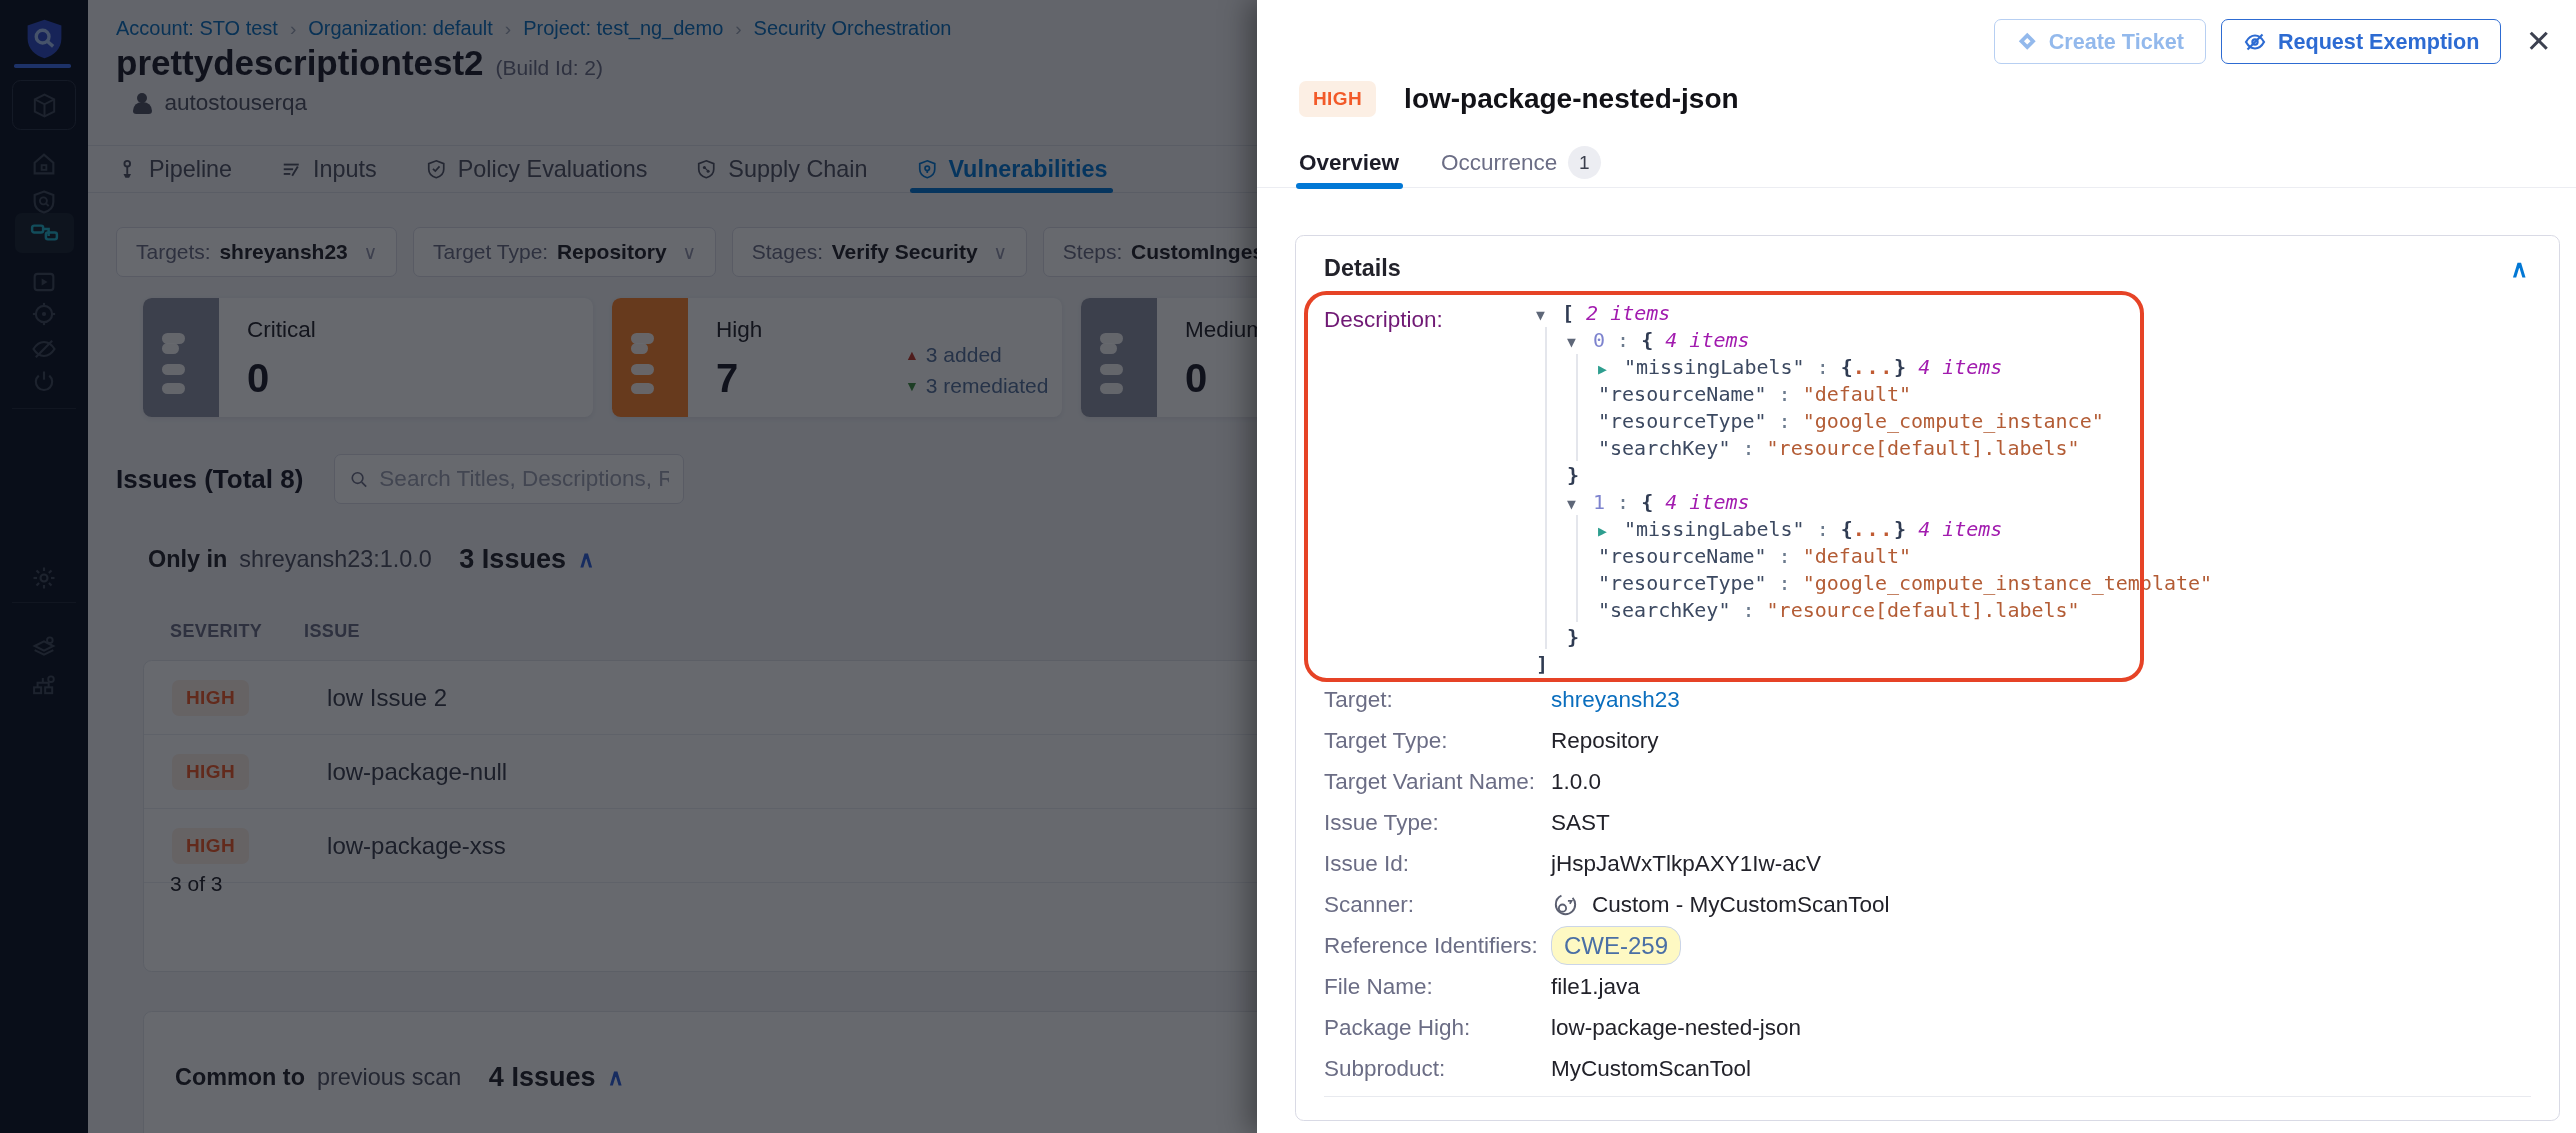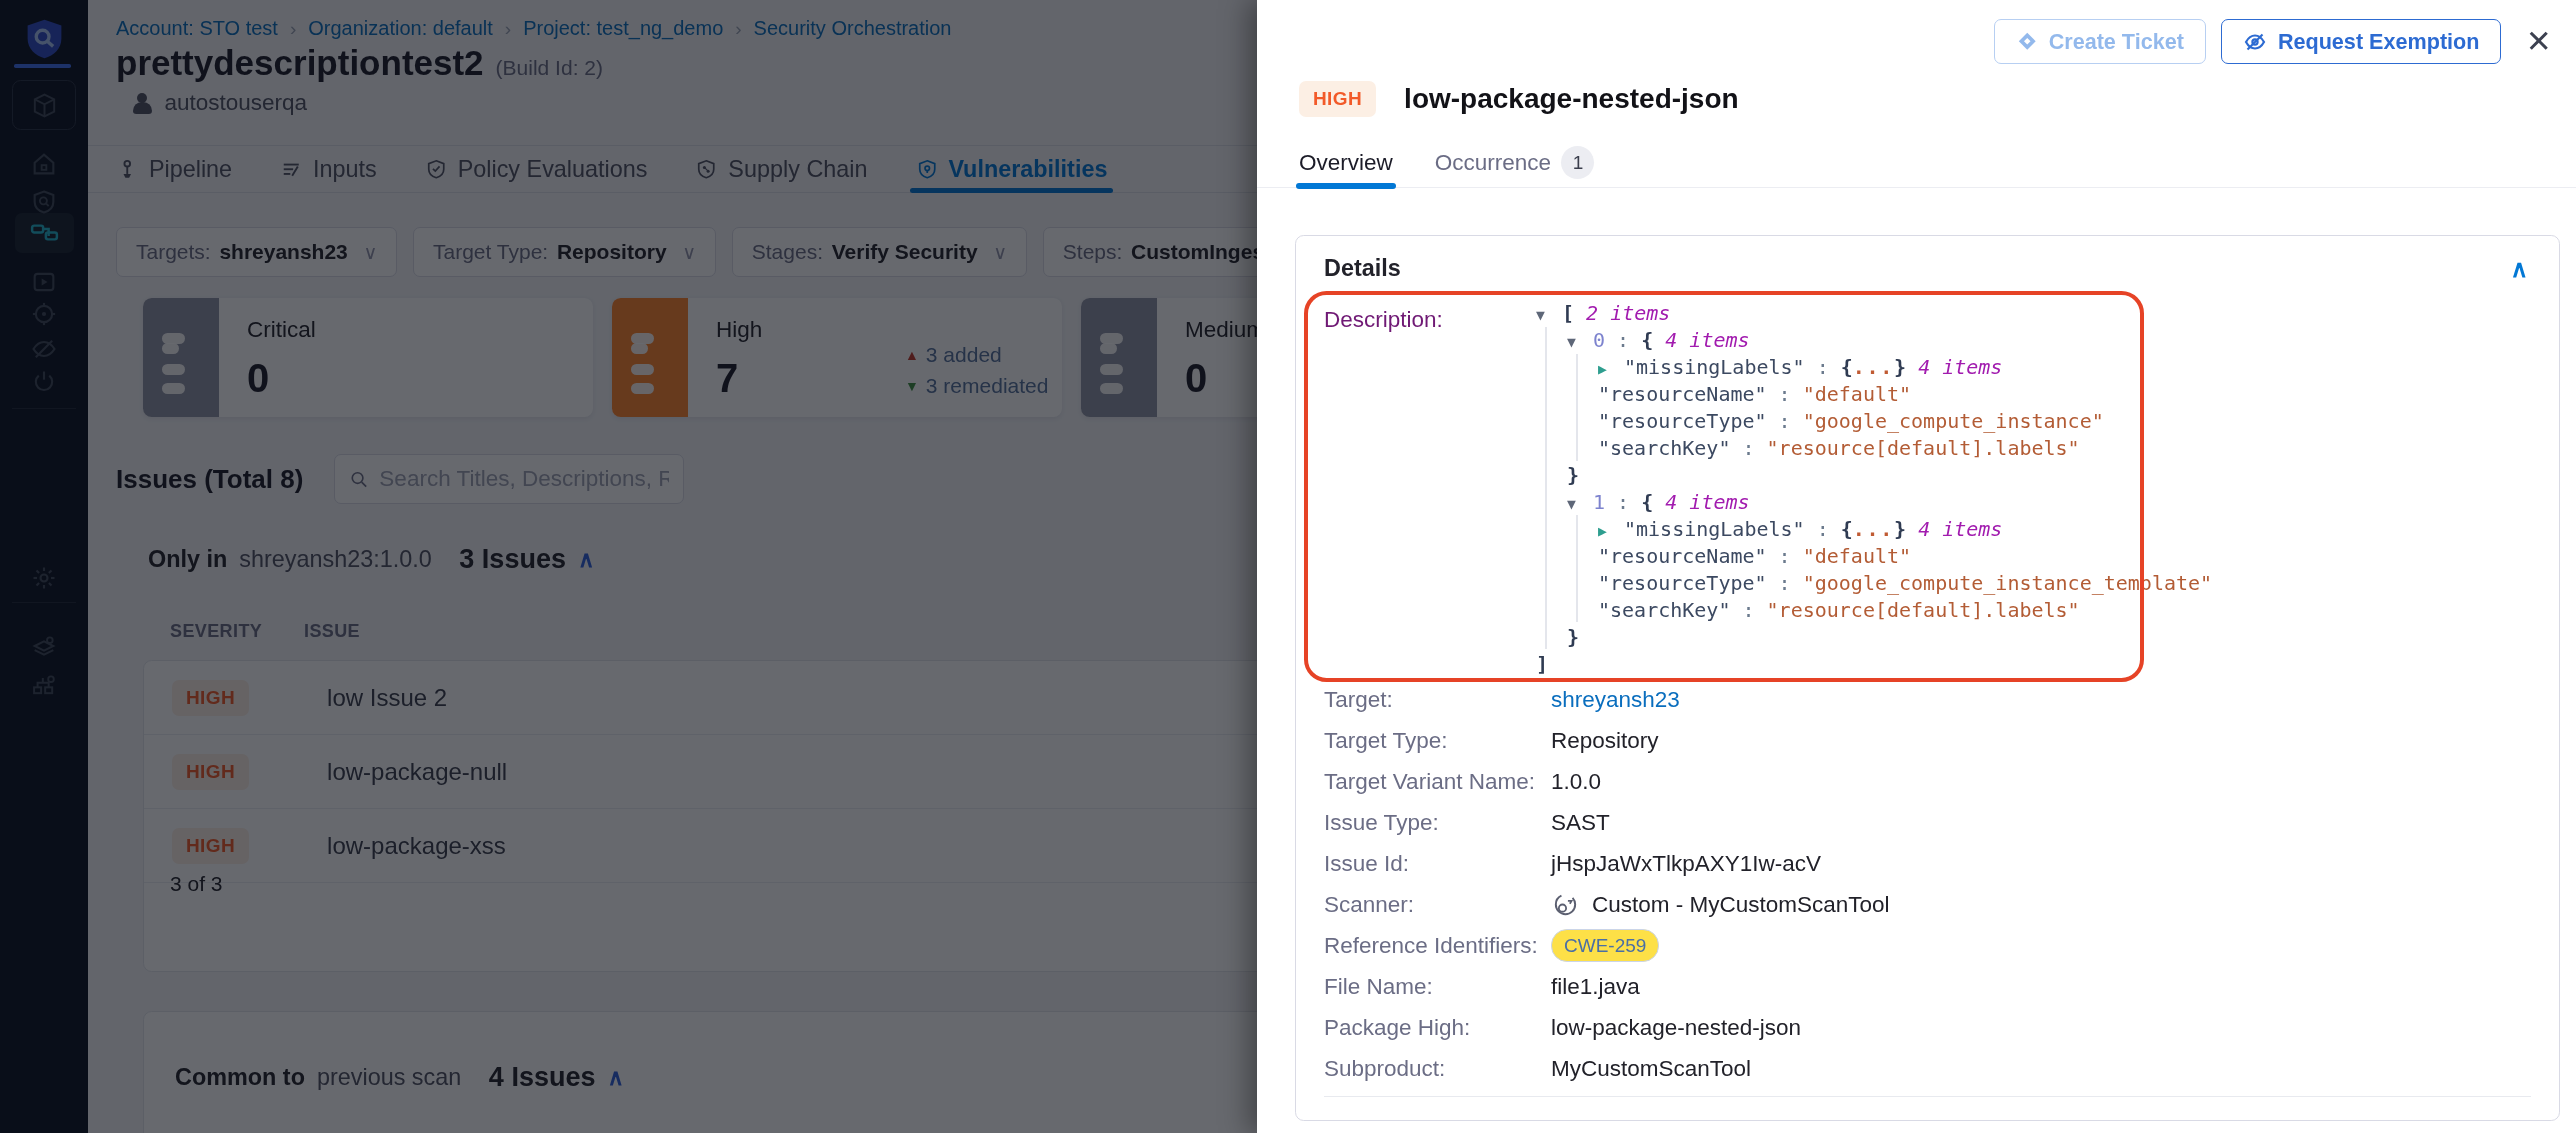--- a/index.html
+++ b/index.html
@@ -87,21 +87,21 @@
   .drawer-actions { position:absolute; top:19px; right:15.6px; display:flex; align-items:center; gap:15.6px; }
   .btn { height:45px; border-radius:7px; background:#FFFFFF; display:flex; align-items:center; gap:10.4px; padding:0 21px; font-size:21.6px; font-weight:bold; cursor:pointer; white-space:nowrap; }
   .btn.disabled { border:0.9px solid #B7CFF2; color:#93B9EC; }
   .btn.primary-out { border:0.9px solid #2D6BD2; color:#2D6BD2; }
   .close-x { font-size:31px; color:#3C4150; cursor:pointer; padding:0 8.7px; font-weight:normal; }
   .drawer-title-row { position:absolute; left:42px; top:81px; display:flex; align-items:center; gap:28px; }
   .drawer-title { font-size:28px; font-weight:bold; color:#121217; }
   .drawer-tabs { position:absolute; left:0; right:0; top:138px; height:50px; border-bottom:1.7px solid #ECEDF2; }
   .drawer-tabs-inner { position:absolute; left:42px; display:flex; gap:42px; height:100%; align-items:center; }
   .dtab { font-size:22.5px; color:#6B6D85; display:flex; align-items:center; gap:10.4px; cursor:pointer; position:relative; height:100%; }
-  .dtab.active { color:#1C1C28; font-weight:normal; }
+  .dtab.active { color:#1C1C28; font-weight:bold; }
   .dtab.active:after { content:""; position:absolute; left:-3.5px; right:-3.5px; bottom:-1.7px; height:6px; background:#0278D5; border-radius:3.5px; }
   .dtab-badge { background:#ECEDF2; color:#3A3E4C; border-radius:50%; width:33px; height:33px; display:flex; align-items:center; justify-content:center; font-size:19px; }
 
   .details-card { position:absolute; left:38px; top:235px; width:1265px; height:886px; border:0.9px solid #D9DAE5; border-radius:8.7px; background:#FFFFFF; }
   .details-head { position:absolute; left:28px; top:19px; font-size:23.4px; font-weight:bold; color:#22222A; }
   .details-chev { position:absolute; right:31px; top:19px; color:#0278D5; font-size:24px; font-weight:bold; cursor:pointer; }
   .desc-label { position:absolute; left:28px; top:71px; font-size:22.5px; color:#701a75; }
   .json-tree { position:absolute; left:240px; top:64px; font-family:"DejaVu Sans Mono", monospace; font-size:20px; }
   .jline { height:27px; line-height:27px; white-space:pre; }
   .seg-arr { color:#5E6778; font-size:14.7px; display:inline-block; width:26px; cursor:pointer; }
@@ -113,21 +113,21 @@
   .seg-str { color:#B35C35; }
   .seg-it { color:#a21caf; font-style:italic; }
   .seg-dot { color:#C05B33; font-weight:bold; letter-spacing:1.7px; }
   .jguide { position:absolute; width:1.7px; background:#E4E6EC; }
 
   .dfields { position:absolute; left:28px; top:443px; right:28px; }
   .drow { display:flex; align-items:center; height:41px; }
   .dlabel { width:227px; font-size:22.5px; color:#6B6D85; flex:none; }
   .dvalue { font-size:22.5px; color:#22222A; display:flex; align-items:center; gap:12px; }
   .dvalue.link { color:#0A6EBE; cursor:pointer; }
-  .ref-badge { border:0.9px solid #CBD5E8; background:#fde047; color:#4A6FA5; font-size:19px; border-radius:16px; padding:4.3px 12px; cursor:pointer; }
+  .ref-badge { border:0.9px solid #CBD5E8; background:#fef9c3; color:#4A6FA5; font-size:24px; border-radius:16px; padding:4.3px 12px; cursor:pointer; }
   .details-divider { position:absolute; left:28px; right:28px; top:860px; height:0.9px; background:#E8EAEF; }
 
   .red-annotation { position:absolute; left:47px; top:291px; width:840px; height:391px; border:4.3px solid #E64326; border-radius:22.5px; z-index:8; pointer-events:none; }
 
   svg.ic { display:block; }
 </style>
 </head>
 <body>
 
 <div class="screen">

